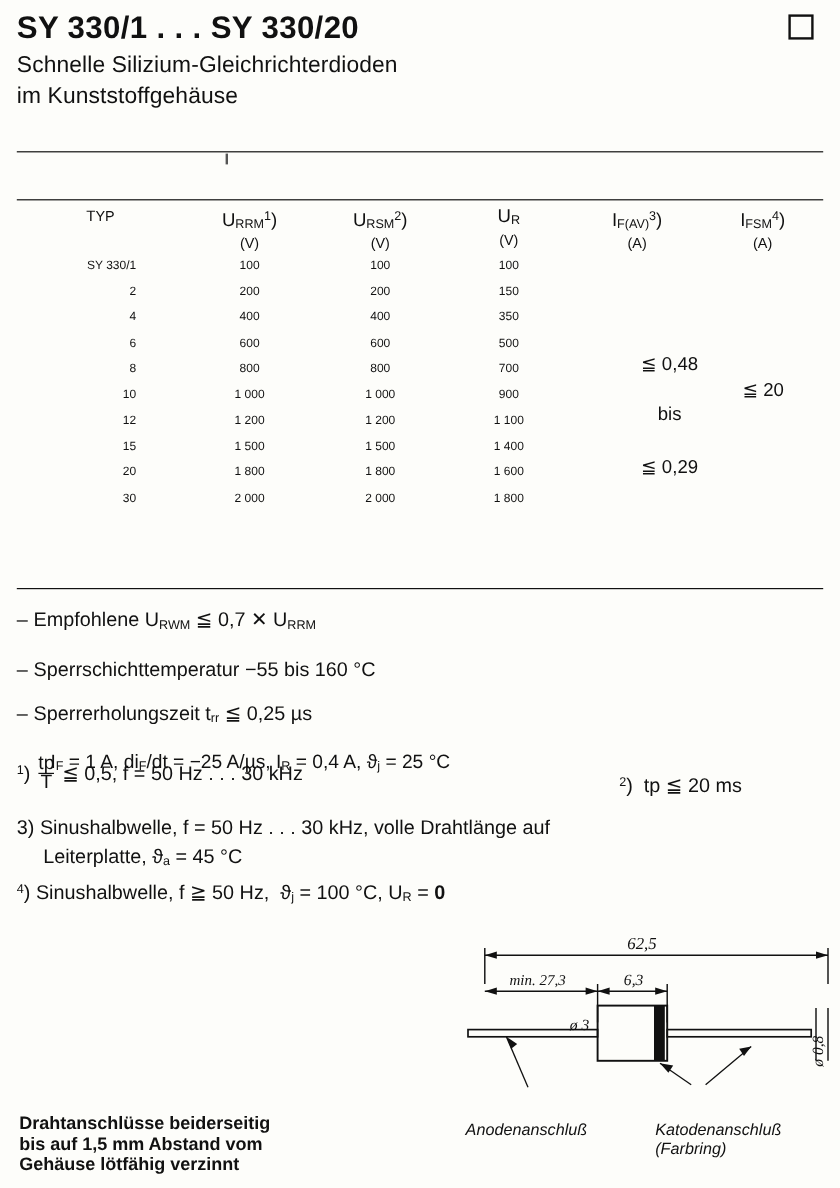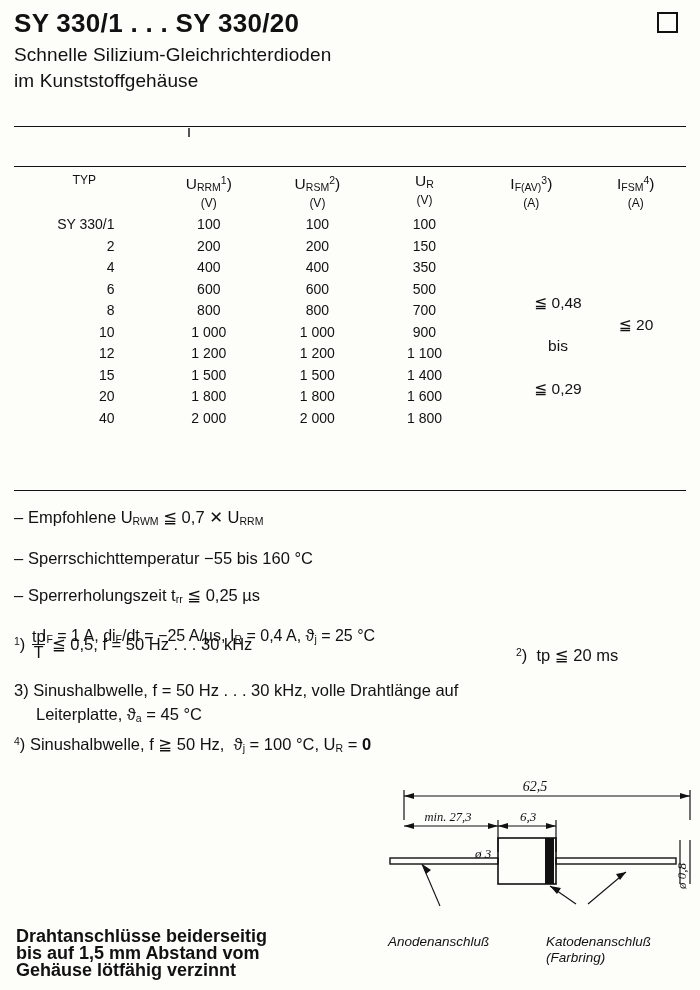--- a/index.html
+++ b/index.html
@@ -102,21 +102,21 @@
   .hdr-unit {
     font-size: 12px;
     display: block;
     line-height: 15px;
   }
   sub.small { font-size: 10.5px; vertical-align: -2px; }
   sup.small { font-size: 10.5px; vertical-align: 5px; }
   .smallcaps { font-size: 12.5px; }
   tbody td {
     height: 21.5px;
-    font-size: 14px;
+    font-size: 10px;
   }
   .col-u { width: 118px; }
   .col-if { width: 118px; }
   .col-ifsm { width: 110px; }
 
   .if-block, .ifsm-block {
     position: absolute;
     font-size: 15.5px;
     text-align: center;
   }
@@ -161,21 +161,21 @@
 
   
   .drawing {
     position: absolute;
     left: 380px; top: 780px;
     width: 330px; height: 150px;
   }
   .caption-left {
     position: absolute;
     left: 16px; top: 928px;
-    font-size: 18px;
+    font-size: 15px;
     font-weight: bold;
     line-height: 17px;
     width: 300px;
   }
   .lbl {
     position: absolute;
     font-style: italic;
     font-size: 13.5px;
   }
   .lbl-anode { left: 388px; top: 934px; }
@@ -296,21 +296,21 @@
         </tr>
         <tr>
           <td class="c-typ">20</td>
           <td>1 800</td>
           <td>1 800</td>
           <td>1 600</td>
           <td></td>
           <td></td>
         </tr>
         <tr>
-          <td class="c-typ">40</td>
+          <td class="c-typ">30</td>
           <td>2 000</td>
           <td>2 000</td>
           <td>1 800</td>
           <td></td>
           <td></td>
         </tr>
       </tbody>
     </table>
   </div>
 

